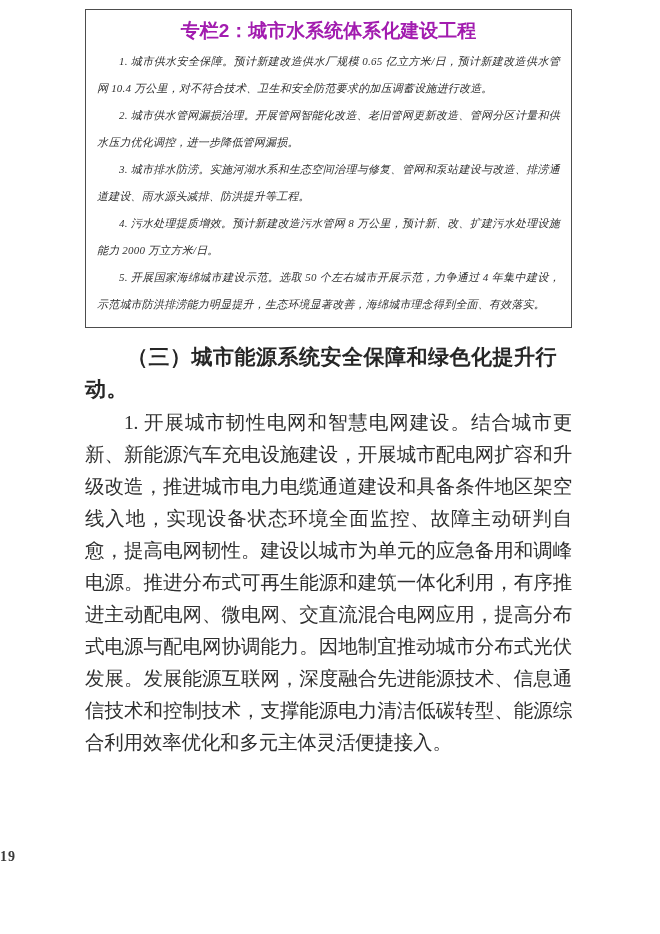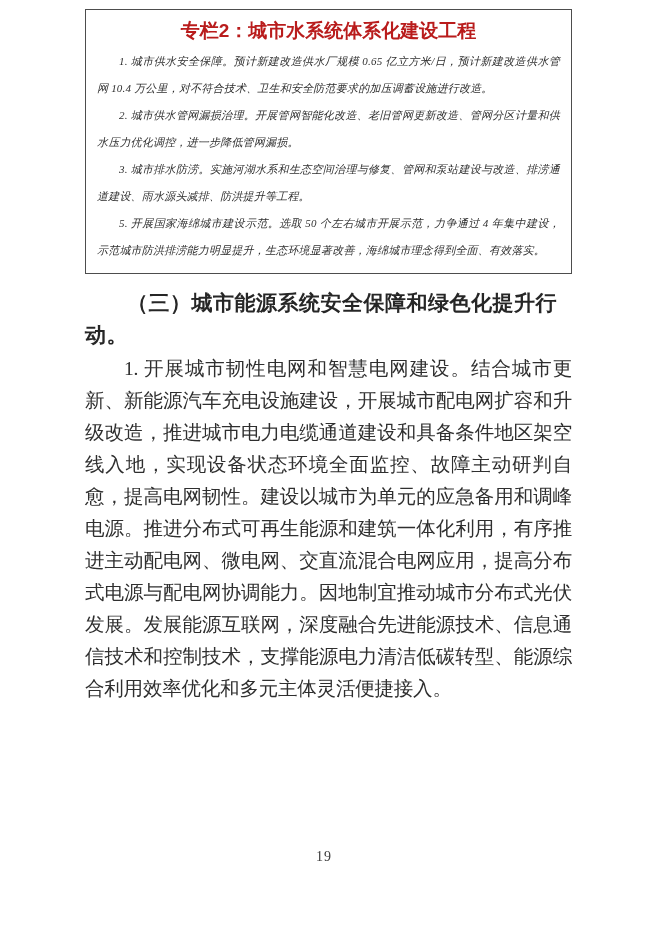--- a/index.html
+++ b/index.html
@@ -37,21 +37,21 @@
     padding: 5px 11px 9px 11px;
     background: #ffffff;
   }
   .panel-title {
     text-align: center;
     font-family: "Liberation Sans", "DejaVu Sans", sans-serif;
     font-weight: bold;
     font-size: 19px;
     line-height: 28px;
     margin: 2px 0 3px 0;
-    color: #b91c1c;
+    color: #a21caf;
   }
   .panel-item {
     margin: 0;
     font-size: 11px;
     line-height: 27px;
     text-indent: 2em;
     text-align: justify;
     letter-spacing: 0.2px;
     font-style: italic;
   }
@@ -70,38 +70,40 @@
     line-height: 32px;
     text-indent: 2em;
     text-align: justify;
     letter-spacing: -0.2px;
   }
   .page-number {
     position: absolute;
     left: 0;
     right: 12px;
     top: 849px;
-    text-align: center;
+    text-align: left;
     font-size: 14px;
     color: #3a3a3a;
     letter-spacing: 1px;
+    font-weight: bold;
   }
 </style>
 </head>
 <body>
 
 <div class="page">
   <div class="content">
 
 
     <div class="panel">
       <div class="panel-title">专栏2：城市水系统体系化建设工程</div>
       <p class="panel-item">1. 城市供水安全保障。预计新建改造供水厂规模 0.65 亿立方米/日，预计新建改造供水管网 10.4 万公里，对不符合技术、卫生和安全防范要求的加压调蓄设施进行改造。</p>
       <p class="panel-item">2. 城市供水管网漏损治理。开展管网智能化改造、老旧管网更新改造、管网分区计量和供水压力优化调控，进一步降低管网漏损。</p>
       <p class="panel-item">3. 城市排水防涝。实施河湖水系和生态空间治理与修复、管网和泵站建设与改造、排涝通道建设、雨水源头减排、防洪提升等工程。</p>
+      <p class="panel-item">4. 污水处理提质增效。预计新建改造污水管网 8 万公里，预计新、改、扩建污水处理设施能力 2000 万立方米/日。</p>
       <p class="panel-item">5. 开展国家海绵城市建设示范。选取 50 个左右城市开展示范，力争通过 4 年集中建设，示范城市防洪排涝能力明显提升，生态环境显著改善，海绵城市理念得到全面、有效落实。</p>
     </div>
 
     <p class="section-heading">（三）城市能源系统安全保障和绿色化提升行动。</p>
 
     <p class="body-para">1. 开展城市韧性电网和智慧电网建设。结合城市更新、新能源汽车充电设施建设，开展城市配电网扩容和升级改造，推进城市电力电缆通道建设和具备条件地区架空线入地，实现设备状态环境全面监控、故障主动研判自愈，提高电网韧性。建设以城市为单元的应急备用和调峰电源。推进分布式可再生能源和建筑一体化利用，有序推进主动配电网、微电网、交直流混合电网应用，提高分布式电源与配电网协调能力。因地制宜推动城市分布式光伏发展。发展能源互联网，深度融合先进能源技术、信息通信技术和控制技术，支撑能源电力清洁低碳转型、能源综合利用效率优化和多元主体灵活便捷接入。</p>
 
   </div>
 
   <div class="page-number">19</div>

